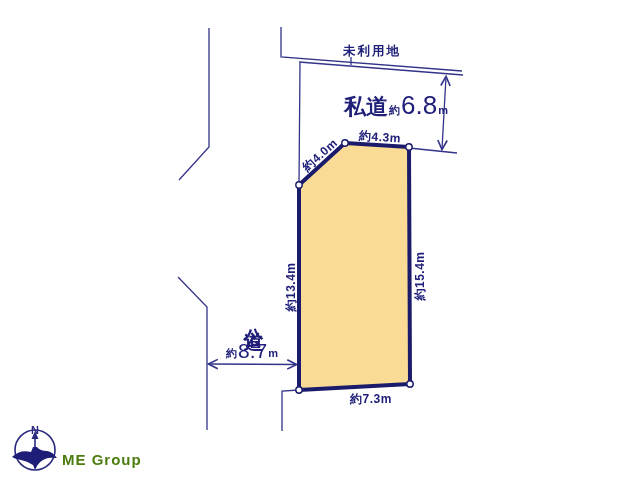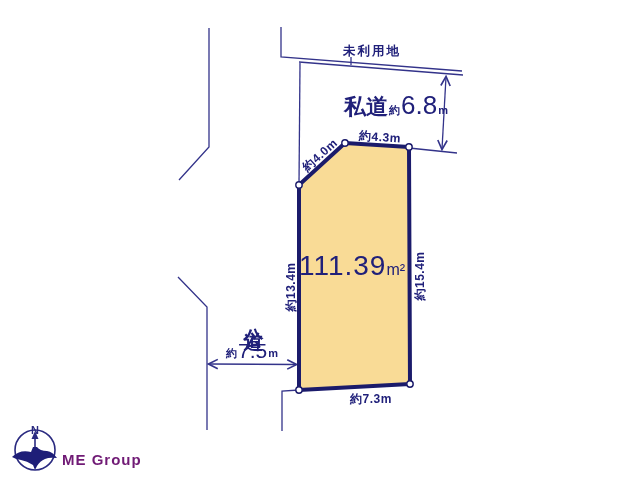--- a/index.html
+++ b/index.html
@@ -17,21 +17,21 @@
   .unused{font-size:12.5px;font-weight:bold;letter-spacing:2px;}
   .mixrow{display:flex;align-items:flex-end;gap:1px;}
   .big-kanji{font-size:22px;font-weight:bold;text-align:center;}
   .big-num{font-size:26px;}
   .small-unit{font-size:11px;font-weight:bold;padding-bottom:2px;}
   .area-row{display:flex;align-items:flex-end;}
   .area-num{font-size:28px;letter-spacing:1px;}
   .area-unit{font-size:16px;padding-bottom:2px;}
   .pub-name{writing-mode:vertical-rl;text-orientation:upright;font-size:20px;font-weight:bold;letter-spacing:4px;}
   .pub-num{font-size:21px;}
-  .brand{font-size:15px;color:#701a75;letter-spacing:1px;font-weight:bold;}
+  .brand{font-size:15px;color:#4d7c0f;letter-spacing:1px;font-weight:bold;}
 </style>
 </head>
 <body>
 
 <div class="stage">
 
   <svg width="640" height="480" viewBox="0 0 640 480">
     <defs>
       <marker id="arr" viewBox="0 0 10 10" refX="8.5" refY="5" markerWidth="9" markerHeight="9" orient="auto-start-reverse">
         <path d="M1,1 L9,5 L1,9" fill="none" stroke="#33338a" stroke-width="1.4"></path>
@@ -91,28 +91,24 @@
   <div class="lbl dim rot4" style="left:380px;top:137px;">約4.3m</div>
 
   <div class="lbl dim rot-42" style="left:320px;top:155px;">約4.0m</div>
 
   <div class="lbl dim rot-90" style="left:291px;top:287px;">約13.4m</div>
 
   <div class="lbl dim rot-90" style="left:420px;top:276px;">約15.4m</div>
 
   <div class="lbl dim center" style="left:371px;top:399px;">約7.3m</div>
 
-  <div class="lbl area-row center" style="left:352px;top:266px;">
-    <span class="area-num">111.39</span>
-    <span class="area-unit">m²</span>
-  </div>
 
   <div class="lbl pub-name center" style="left:254px;top:316px;">公道</div>
 
   <div class="lbl mixrow" style="left:226px;top:340px;">
     <span class="small-unit">約</span>
-    <span class="pub-num">7.5</span>
+    <span class="pub-num">8.7</span>
     <span class="small-unit">m</span>
   </div>
 
   <div class="lbl brand" style="left:62px;top:452px;">ME Group</div>
 
 </div>
 
 </body></html>

